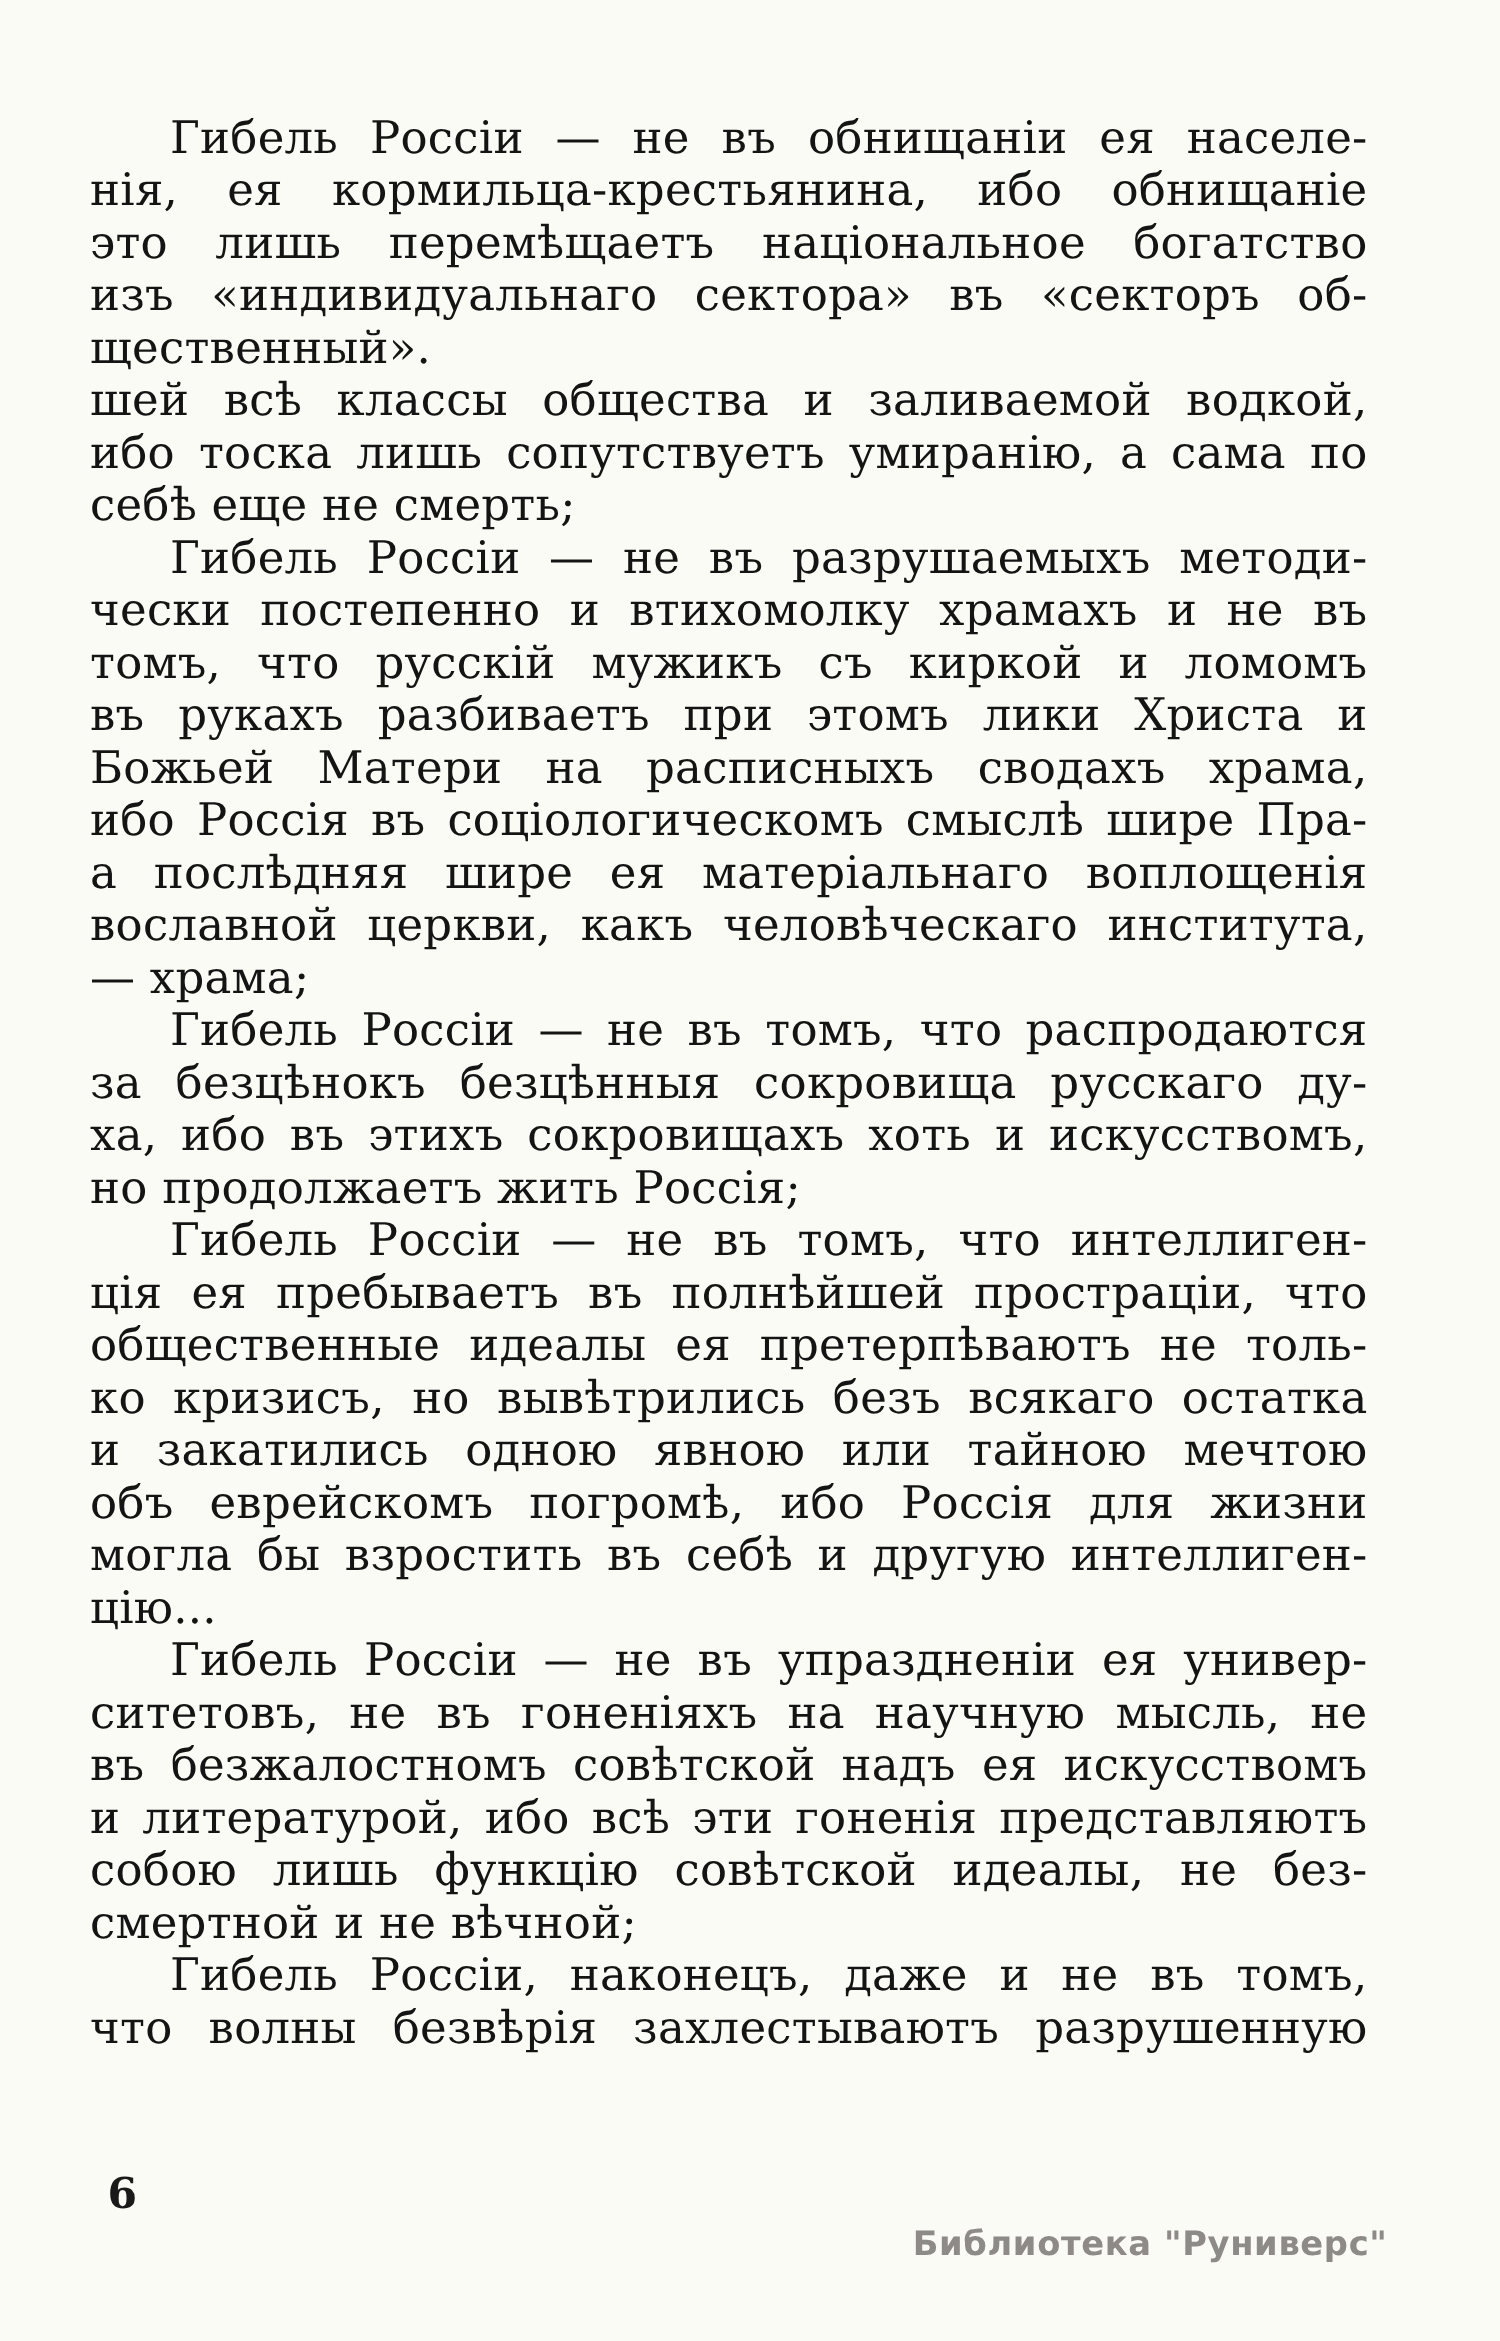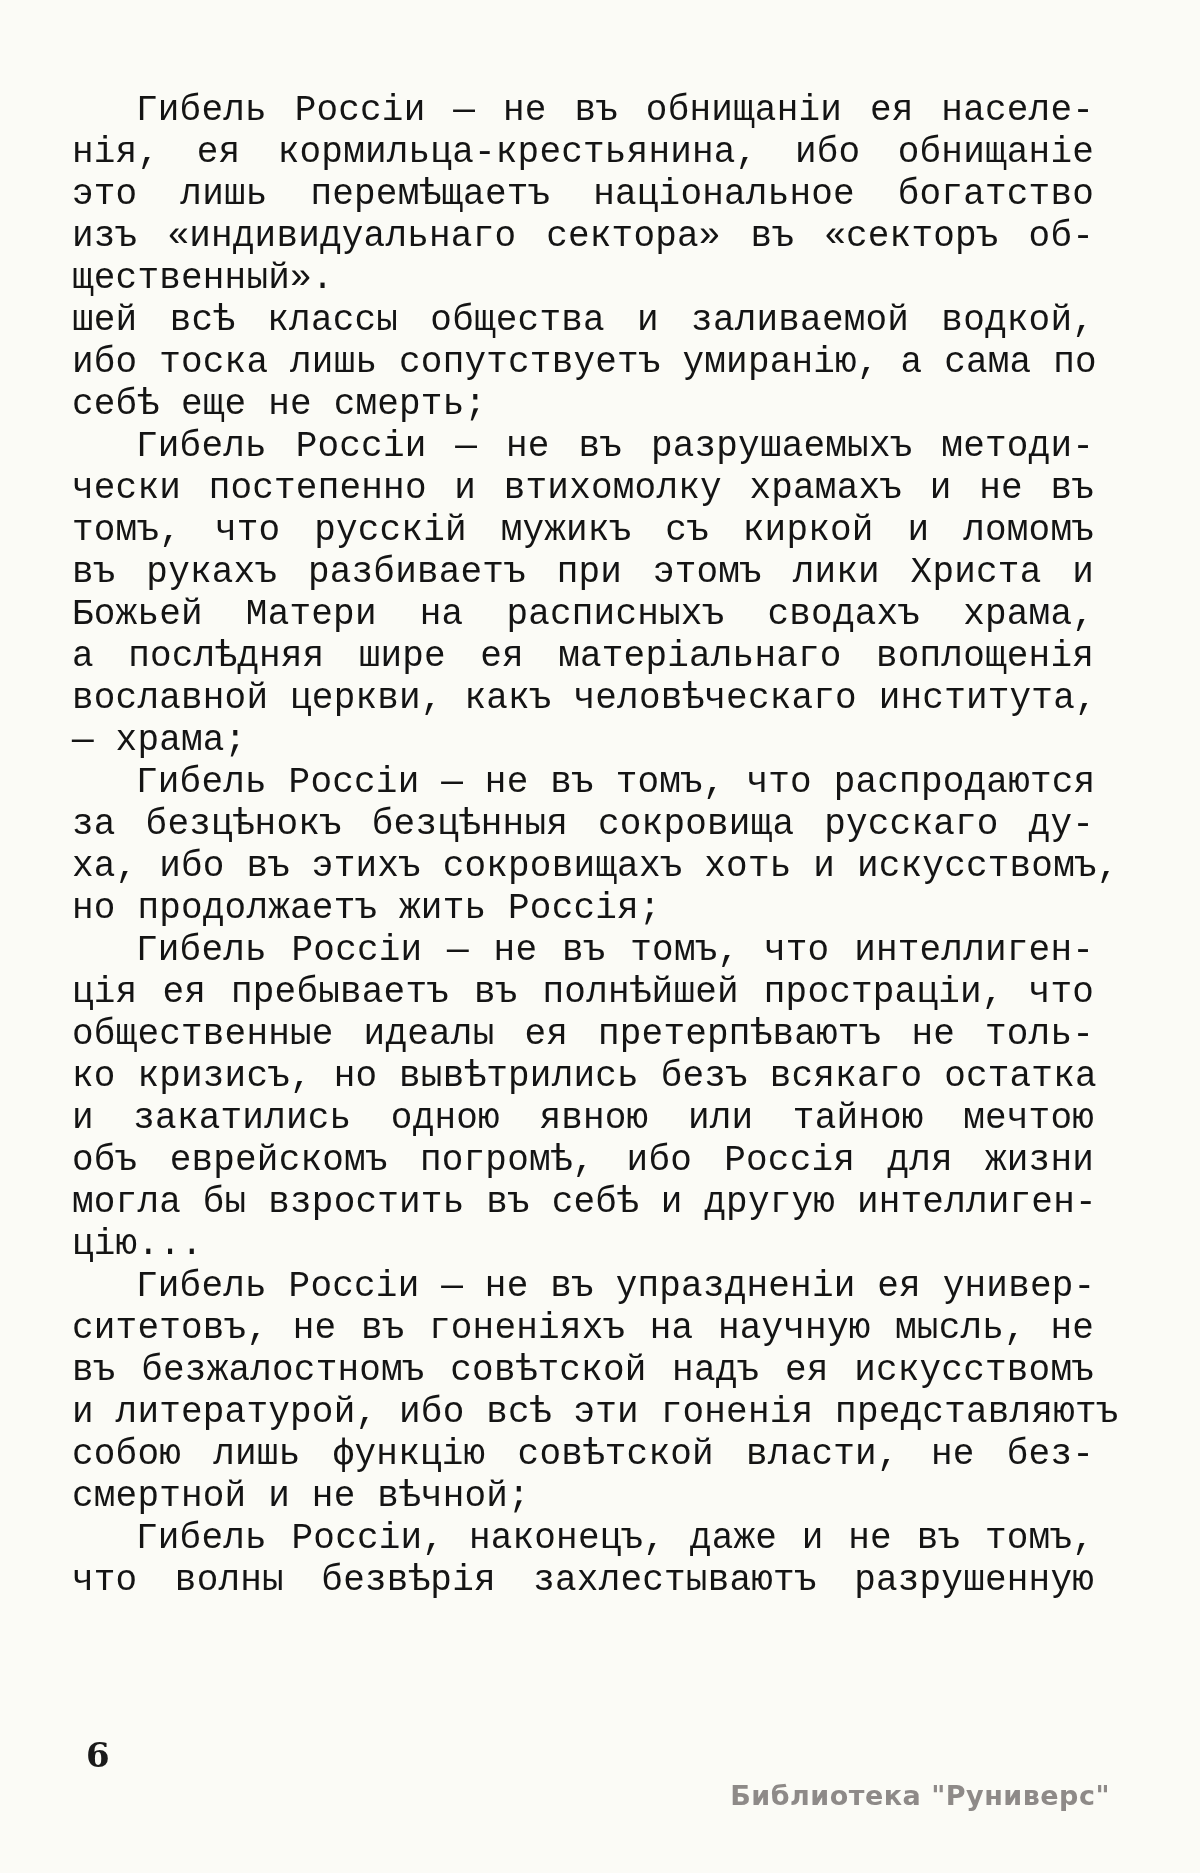--- a/index.html
+++ b/index.html
@@ -17,21 +17,20 @@
   }
   .page {
     position: absolute;
     inset: 0;
   }
   .text-block {
     position: absolute;
     left: 72px;
     top: 90px;
     width: 1022px;
-    font-family: Liberation Mono, monospace;
   }
   .paragraph {
     margin: 0;
   }
   .line {
     font-size: 36px;
     line-height: 42px;
     height: 42px;
     text-align: justify;
     text-align-last: justify;
@@ -79,20 +78,21 @@
         <div class="line">шей всѣ классы общества и заливаемой водкой,</div>
         <div class="line">ибо тоска лишь сопутствуетъ умиранію, а сама по</div>
         <div class="line last">себѣ еще не смерть;</div>
       </div>
       <div class="paragraph">
         <div class="line first">Гибель Россіи — не въ разрушаемыхъ методи-</div>
         <div class="line">чески постепенно и втихомолку храмахъ и не въ</div>
         <div class="line">томъ, что русскій мужикъ съ киркой и ломомъ</div>
         <div class="line">въ рукахъ разбиваетъ при этомъ лики Христа и</div>
         <div class="line">Божьей Матери на расписныхъ сводахъ храма,</div>
+        <div class="line">ибо Россія въ соціологическомъ смыслѣ шире Пра-</div>
         <div class="line">а послѣдняя шире ея матеріальнаго воплощенія</div>
         <div class="line">вославной церкви, какъ человѣческаго института,</div>
         <div class="line last">— храма;</div>
       </div>
       <div class="paragraph">
         <div class="line first">Гибель Россіи — не въ томъ, что распродаются</div>
         <div class="line">за безцѣнокъ безцѣнныя сокровища русскаго ду-</div>
         <div class="line">ха, ибо въ этихъ сокровищахъ хоть и искусствомъ,</div>
         <div class="line last">но продолжаетъ жить Россія;</div>
       </div>
@@ -104,21 +104,21 @@
         <div class="line">и закатились одною явною или тайною мечтою</div>
         <div class="line">объ еврейскомъ погромѣ, ибо Россія для жизни</div>
         <div class="line">могла бы взростить въ себѣ и другую интеллиген-</div>
         <div class="line last">цію...</div>
       </div>
       <div class="paragraph">
         <div class="line first">Гибель Россіи — не въ упраздненіи ея универ-</div>
         <div class="line">ситетовъ, не въ гоненіяхъ на научную мысль, не</div>
         <div class="line">въ безжалостномъ совѣтской надъ ея искусствомъ</div>
         <div class="line">и литературой, ибо всѣ эти гоненія представляютъ</div>
-        <div class="line">собою лишь функцію совѣтской власти, не без-</div>
+        <div class="line">собою лишь функцію совѣтской идеалы, не без-</div>
         <div class="line last">смертной и не вѣчной;</div>
       </div>
       <div class="paragraph">
         <div class="line first">Гибель Россіи, наконецъ, даже и не въ томъ,</div>
         <div class="line">что волны  безвѣрія захлестываютъ разрушенную</div>
       </div>
     </main>
   <div class="page-number">6</div>
   <div class="watermark">Библиотека "Руниверс"</div>
 </div>

